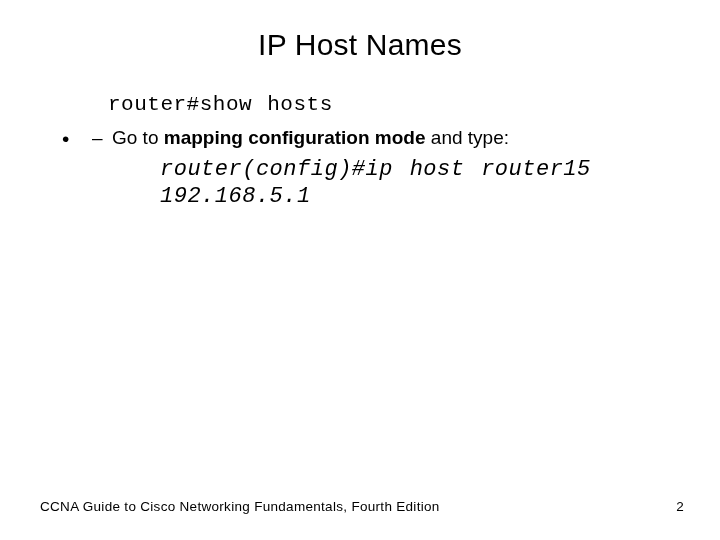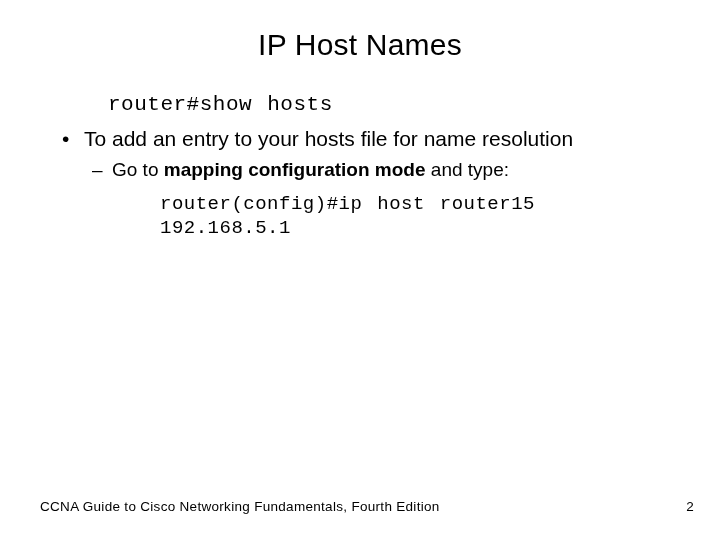--- a/index.html
+++ b/index.html
@@ -58,49 +58,49 @@
   }
   ul.sub > li::before {
     content: "–";
     position: absolute;
     left: 0;
     top: 0;
   }
   .bold { font-weight: 700; }
   .code-sub {
     font-family: "Courier New", Courier, monospace;
-    font-size: 19px;
+    font-size: 22px;
     padding-left: 48px;
-    margin-top: 12px;
+    margin-top: 6px;
     letter-spacing: 0.5px;
     word-spacing: 3px;
+    font-style: italic;
   }
   .footer {
     position: absolute;
     bottom: 26px;
     left: 40px;
-    right: 26px;
+    right: 36px;
     display: flex;
     justify-content: space-between;
     font-size: 13.5px;
     letter-spacing: 0.3px;
   }
 </style>
 </head>
 <body>
 
 <div class="title">IP Host Names</div>
 
 <ul class="top">
 </ul>
 <div class="code">router#show hosts</div>
 
 <ul class="top">
   <li>
-    <span>To add an entry to your hosts file for name resolution</span>
     <ul class="sub">
       <li>
         <span>Go to </span><span class="bold">mapping configuration mode</span><span> and type:</span>
         <div class="code-sub">router(config)#ip host router15 192.168.5.1</div>
       </li>
     </ul>
   </li>
 </ul>
 
 <div class="footer">

